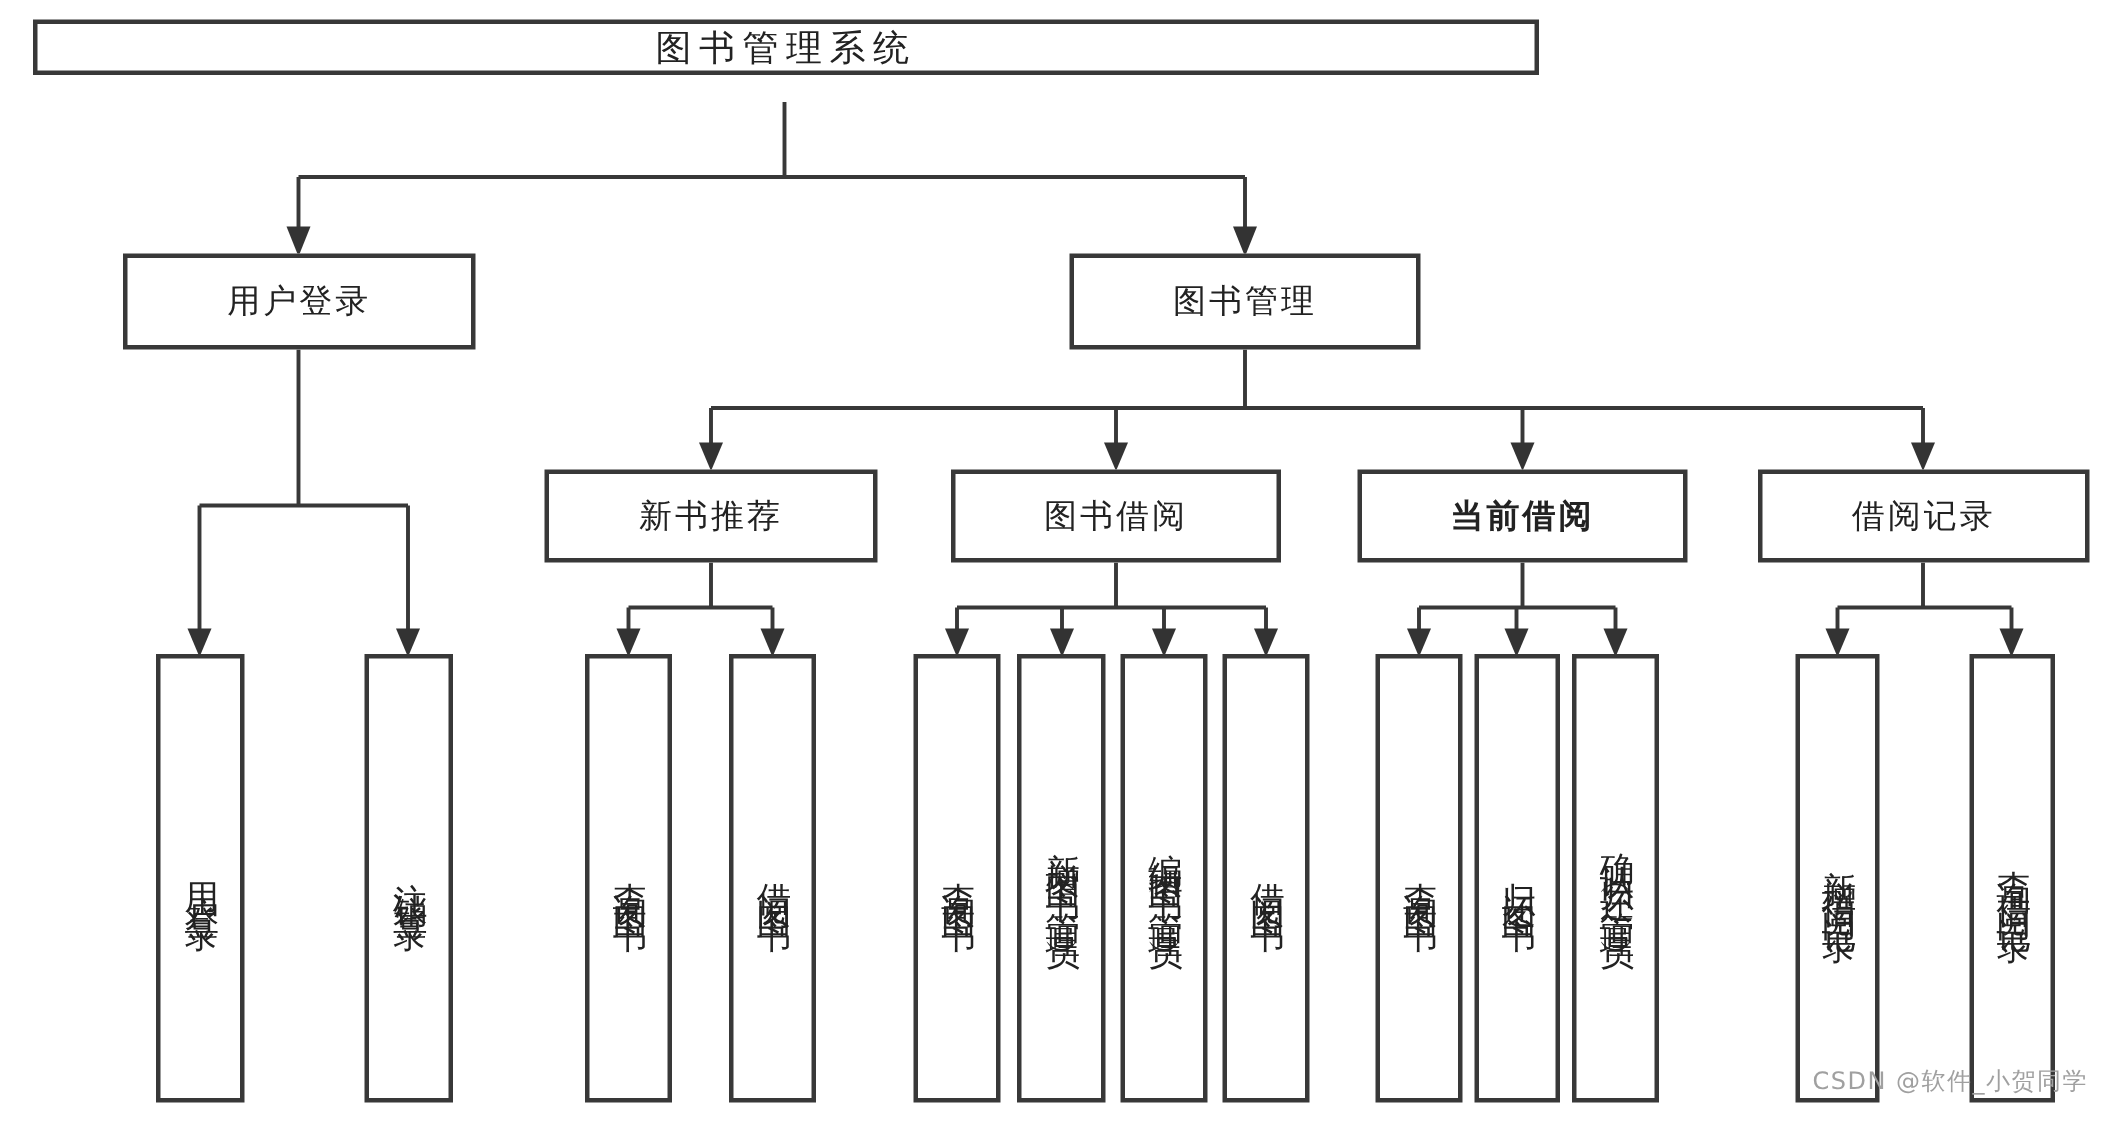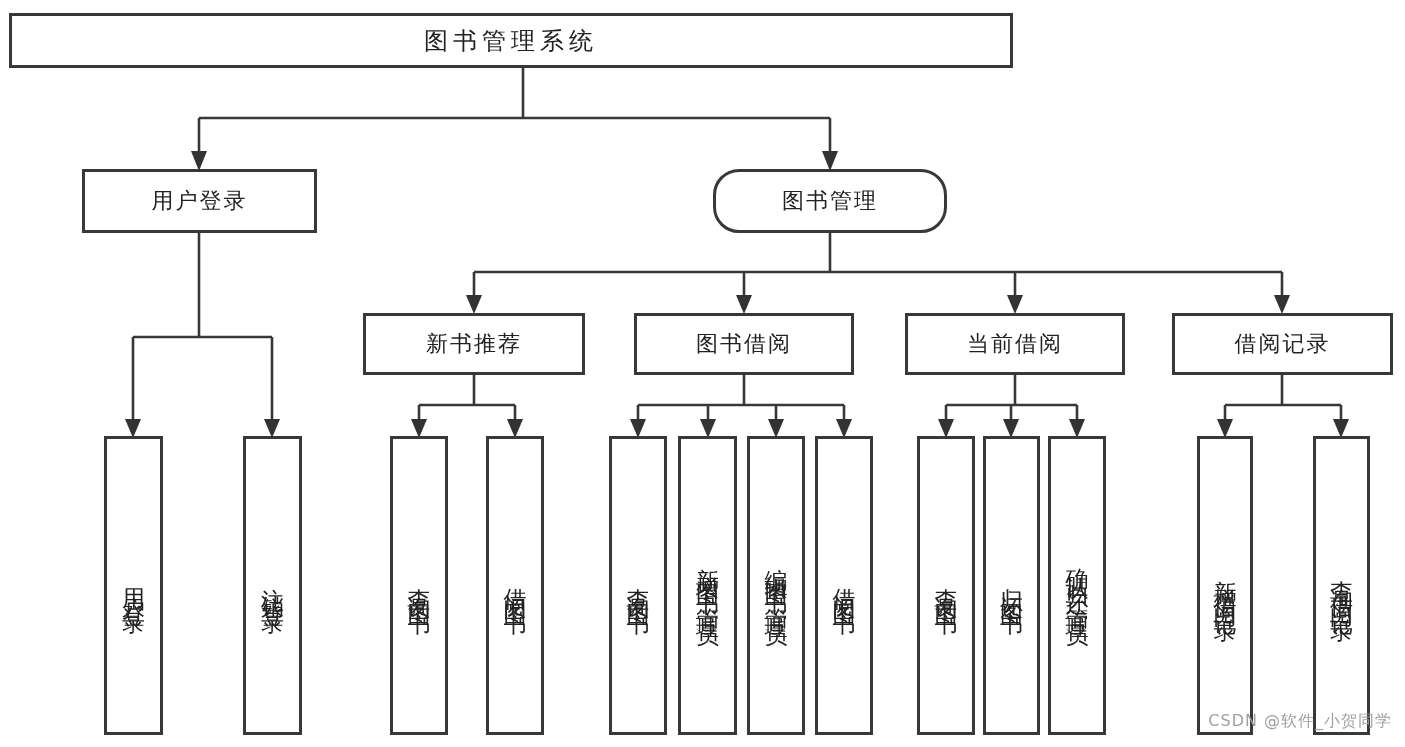--- a/index.html
+++ b/index.html
@@ -105,38 +105,38 @@
 
       <polygon points="938,419 954,419 946,438"></polygon>
       <polygon points="1003,419 1019,419 1011,438"></polygon>
       <polygon points="1069,419 1085,419 1077,438"></polygon>
 
       <polygon points="1217,419 1233,419 1225,438"></polygon>
       <polygon points="1333,419 1349,419 1341,438"></polygon>
     </g>
   </svg>
 
-  <div class="node h root" style="left:9px; top:13px; width:1004px; height:55px;">
+  <div class="node h root" style="left:22px; top:13px; width:1004px; height:37px;">
     <span>图书管理系统</span>
   </div>
 
   <div class="node h" style="left:82px; top:169px; width:235px; height:64px;">
     <span>用户登录</span>
   </div>
-  <div class="node h" style="left:713px; top:169px; width:234px; height:64px;border-radius:26px;">
+  <div class="node h" style="left:713px; top:169px; width:234px; height:64px;">
     <span>图书管理</span>
   </div>
 
   <div class="node h" style="left:634px; top:313px; width:220px; height:62px;">
     <span>图书借阅</span>
   </div>
   <div class="node h" style="left:363px; top:313px; width:222px; height:62px;">
     <span>新书推荐</span>
   </div>
-  <div class="node h" style="left:905px; top:313px; width:220px; height:62px;">
+  <div class="node h" style="left:905px; top:313px; width:220px; height:62px;font-weight:bold;">
     <span>当前借阅</span>
   </div>
   <div class="node h" style="left:1172px; top:313px; width:221px; height:62px;">
     <span>借阅记录</span>
   </div>
 
   <div class="node v" style="left:104px; top:436px; width:59px; height:299px;">
     <span>用户登录</span>
   </div>
   <div class="node v" style="left:243px; top:436px; width:59px; height:299px;">

